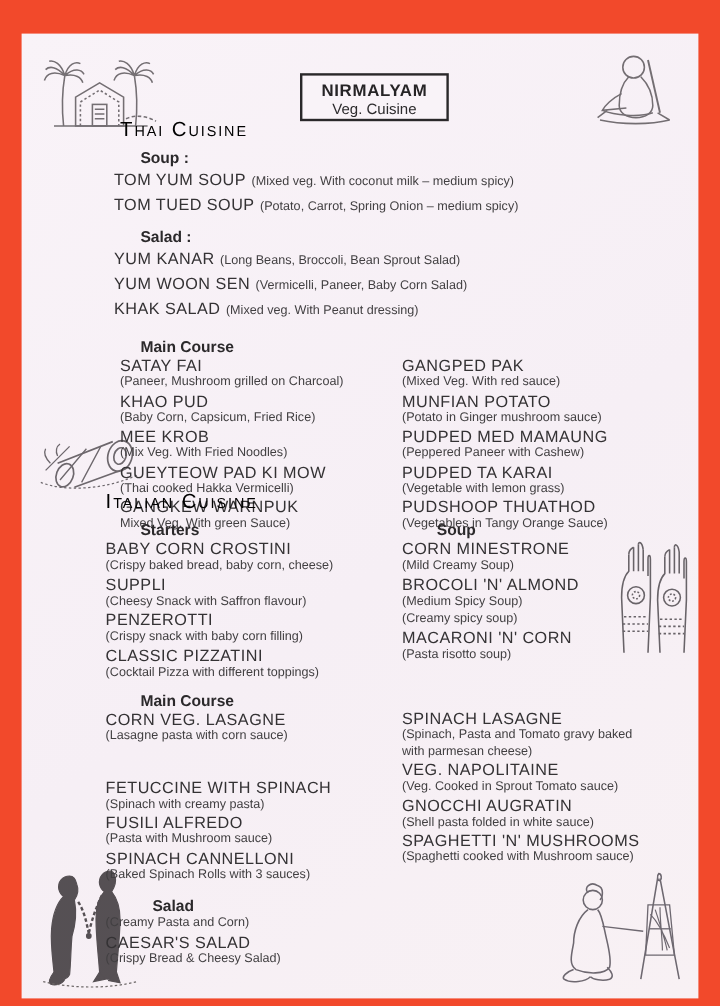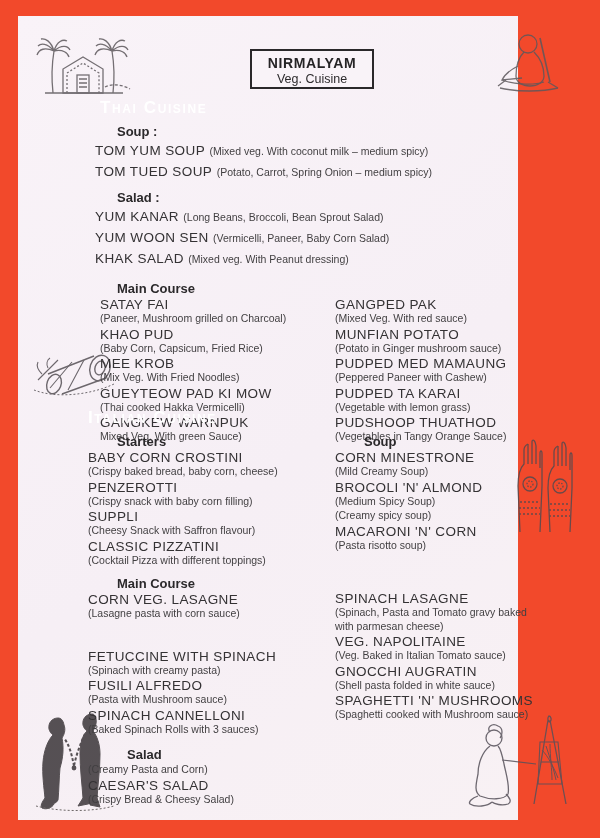--- a/index.html
+++ b/index.html
@@ -6,46 +6,46 @@
   html, body { width: 600px; height: 838px; }
   body {
     position: relative;
     background: #f2492b;
     font-family: "Liberation Sans", sans-serif;
     color: #2e2c2e;
     overflow: hidden;
   }
   .paper {
     position: absolute;
-    left: 18px; top: 16px;
-    width: 500px; height: 804px;
+    left: 18px; top: 28px;
+    width: 564px; height: 804px;
     background: linear-gradient(145deg, #f9f3f8 0%, #f6eff5 55%, #f8f1f4 100%);
   }
   .header-box {
     position: absolute;
     left: 232px; top: 33px;
     width: 124px; height: 40px;
     border: 2px solid #2a282a;
     background: #f9f3f8;
     text-align: center;
     padding-top: 4px;
   }
   .header-box .title {
     font-size: 14px; font-weight: bold; letter-spacing: 0.6px; color: #262426;
   }
   .header-box .subtitle {
     font-size: 12.5px; color: #2e2c2e; margin-top: 1px;
   }
   .deco { position: absolute; opacity: 0.85; }
   .cuisine-heading {
-    font-weight: bold;
+    font-weight: normal;
     font-size: 17px;
     font-variant: small-caps;
     letter-spacing: 1.6px;
-    color: #ffffff;
+    color: #000000;
     margin-bottom: 5px;
   }
   .sec-label {
     font-weight: bold;
     font-size: 13px;
     color: #2b292b;
     line-height: 17px;
     margin-left: 29px;
   }
   .inline-item { line-height: 19px; padding-left: 7px; white-space: nowrap; }
@@ -235,26 +235,26 @@
   <div class="cuisine-heading">Italian Cuisine</div>
 
   <div class="two-col">
     <div>
       <div class="sec-label">Starters</div>
       <div class="stacked-item">
           <span class="dish">BABY CORN CROSTINI</span>
           <span class="desc">(Crispy baked bread, baby corn, cheese)</span>
         </div>
       <div class="stacked-item">
+          <span class="dish">SUPPLI</span>
+          <span class="desc">(Cheesy Snack with Saffron flavour)</span>
+        </div>
+      <div class="stacked-item">
           <span class="dish">PENZEROTTI</span>
           <span class="desc">(Crispy snack with baby corn filling)</span>
-        </div>
-      <div class="stacked-item">
-          <span class="dish">SUPPLI</span>
-          <span class="desc">(Cheesy Snack with Saffron flavour)</span>
         </div>
       <div class="stacked-item">
           <span class="dish">CLASSIC PIZZATINI</span>
           <span class="desc">(Cocktail Pizza with different toppings)</span>
         </div>
     </div>
     <div>
       <div class="sec-label">Soup</div>
       <div class="stacked-item">
           <span class="dish">CORN MINESTRONE</span>
@@ -296,21 +296,21 @@
           <span class="desc">(Baked Spinach Rolls with 3 sauces)</span>
         </div>
     </div>
     <div style="padding-top:16px;">
       <div class="stacked-item">
           <span class="dish">SPINACH LASAGNE</span>
           <span class="desc narrow-desc">(Spinach, Pasta and Tomato gravy baked with parmesan cheese)</span>
         </div>
       <div class="stacked-item">
           <span class="dish">VEG. NAPOLITAINE</span>
-          <span class="desc">(Veg. Baked in Italian Tomato sauce)</span>
+          <span class="desc">(Veg. Cooked in Sprout Tomato sauce)</span>
         </div>
       <div class="stacked-item">
           <span class="dish">GNOCCHI AUGRATIN</span>
           <span class="desc">(Shell pasta folded in white sauce)</span>
         </div>
       <div class="stacked-item">
           <span class="dish">SPAGHETTI 'N' MUSHROOMS</span>
           <span class="desc">(Spaghetti cooked with Mushroom sauce)</span>
         </div>
     </div>

